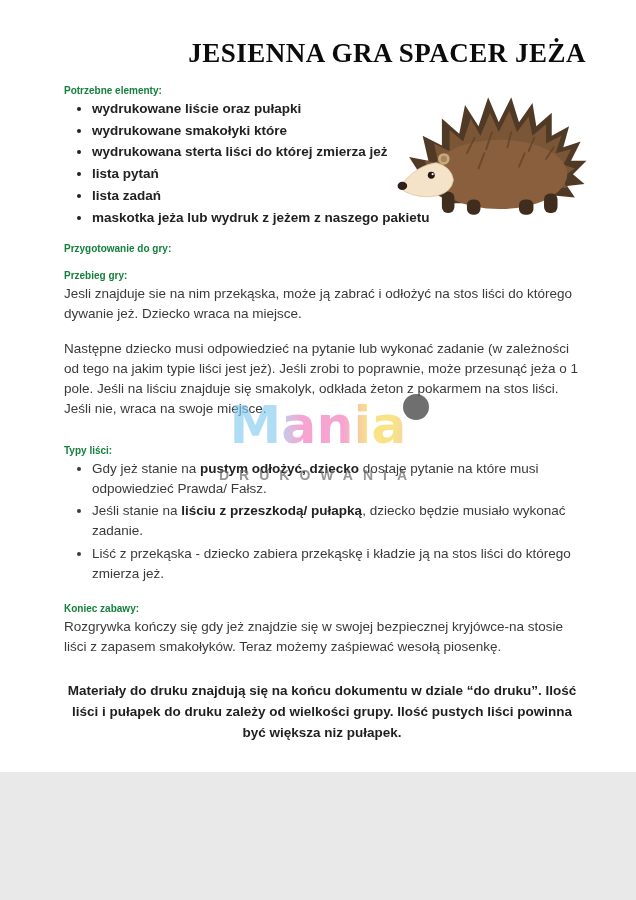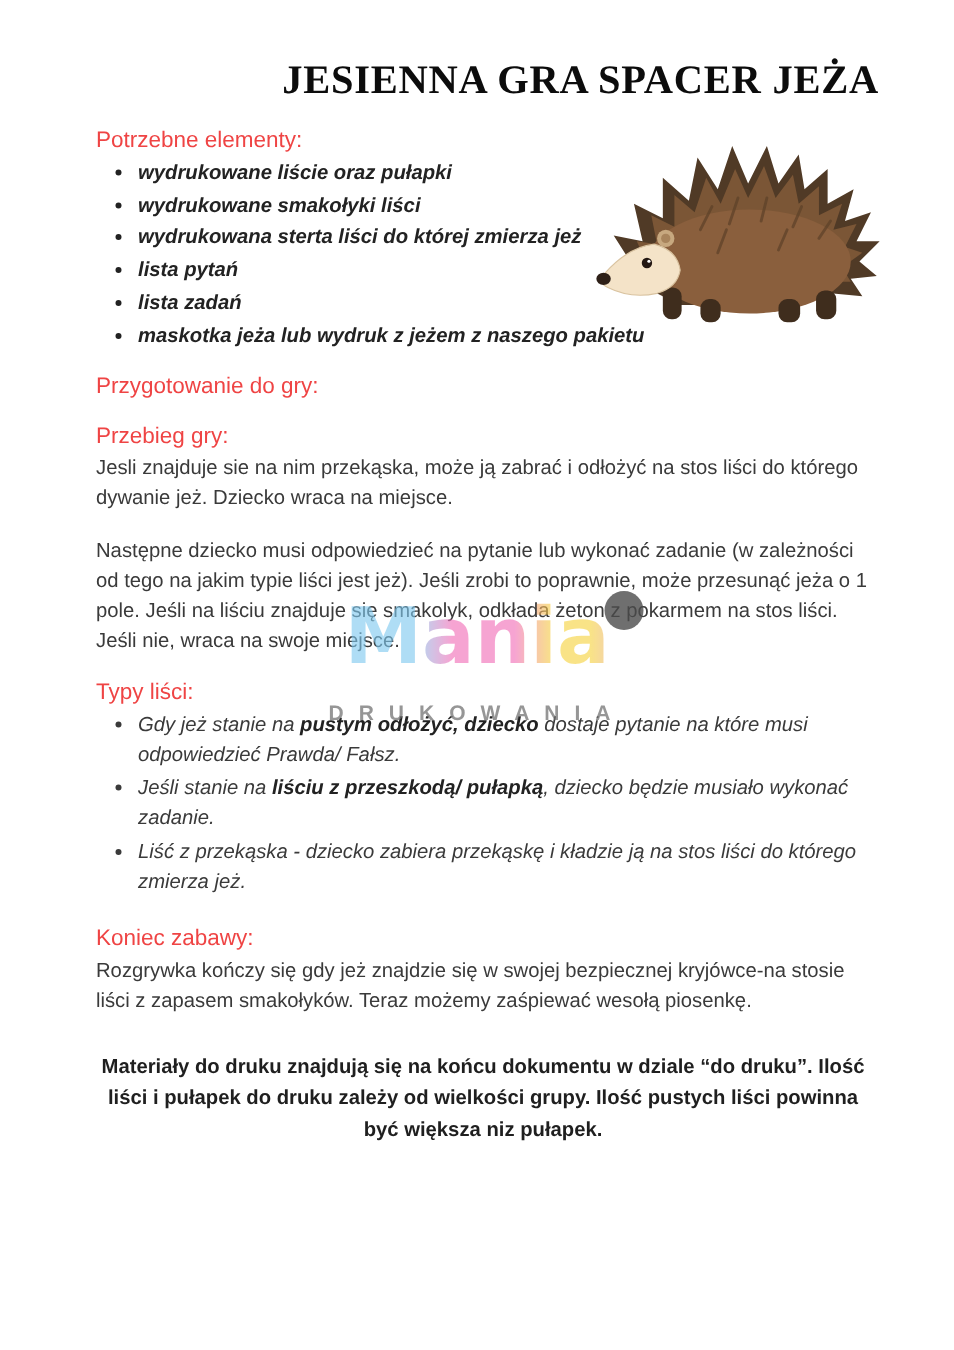--- a/index.html
+++ b/index.html
@@ -1,18 +1,18 @@
 <!DOCTYPE html>
 <html lang="pl"><head>
 <meta charset="utf-8">
 <style>
   html,body{margin:0;padding:0;background:#e9e9e9;}
   .page{
     position:relative;
-    width:636px;height:900px;
+    width:636px;height:772px;
     background:#ffffff;
     overflow:hidden;
     font-family:"Liberation Sans",sans-serif;
     color:#3a3a3a;
     box-sizing:border-box;
   }
   .page-title{
     margin:38px 50px 6px 0;
     text-align:right;
     font-family:"Liberation Serif",serif;
@@ -21,32 +21,32 @@
     letter-spacing:0.5px;
     color:#0c0c0c;
   }
   .content{
     position:relative;
     padding:0 56px 0 64px;
     z-index:1;
   }
   .section-heading{
     margin:16px 0 3px 0;
-    font-size:15px;
-    font-weight:400;
-    color:#ef4444;
+    font-size:10px;
+    font-weight:700;
+    color:#15803d;
   }
   .body-text{
     margin:0 0 4px 0;
     font-size:13.5px;
     line-height:1.48;
   }
   .pre-line{white-space:pre-line;}
   .para-gap{margin-bottom:15px;}
-  ul{margin:2px 0 6px 0;padding-left:28px;font-style:italic;}
+  ul{margin:2px 0 6px 0;padding-left:28px;}
   li{font-size:13.5px;line-height:1.46;margin:2px 0;}
   .bold-list li{font-weight:700;color:#222;}
   .leaf-list li{margin:3px 0;}
   .leaf-list strong{font-weight:700;color:#222;}
   .footer-note{
     margin:24px 2px 0 2px;
     text-align:center;
     font-weight:700;
     font-size:13.5px;
     line-height:1.55;
@@ -148,40 +148,40 @@
       <circle cx="48.4" cy="87.8" r="1.1" fill="#ffffff"></circle>
     </svg>
   </div>
 
   <div class="content">
 
     <section>
       <h2 class="section-heading">Potrzebne elementy:</h2>
       <ul class="bold-list">
         <li>wydrukowane liście oraz pułapki</li>
-        <li>wydrukowane smakołyki liści</li>
+        <li>wydrukowane smakołyki które</li>
         <li>wydrukowana sterta liści do której zmierza jeż</li>
         <li>lista pytań</li>
         <li>lista zadań</li>
         <li>maskotka jeża lub wydruk z jeżem z naszego pakietu</li>
       </ul>
     </section>
 
     <section>
       <h2 class="section-heading">Przygotowanie do gry:</h2>
     </section>
 
     <section>
       <h2 class="section-heading">Przebieg gry:</h2>
       <p class="body-text para-gap">Jesli znajduje sie na nim przekąska, może ją zabrać i odłożyć na stos liści do którego dywanie jeż. Dziecko wraca na miejsce.</p>
       <p class="body-text">Następne dziecko musi odpowiedzieć na pytanie lub wykonać zadanie (w zależności od tego na jakim typie liści jest jeż). Jeśli zrobi to poprawnie, może przesunąć jeża o 1 pole. Jeśli  na  liściu znajduje się smakolyk, odkłada żeton z pokarmem na stos liści. Jeśli nie, wraca na swoje miejsce.</p>
     </section>
 
     <section>
-      <h2 class="section-heading" style="margin-top:16px">Typy liści:</h2>
+      <h2 class="section-heading" style="margin-top:26px">Typy liści:</h2>
       <ul class="leaf-list">
         <li><span>Gdy jeż stanie na </span><strong>pustym odłożyć, dziecko</strong><span> dostaje pytanie na które musi odpowiedzieć Prawda/ Fałsz.</span></li>
         <li><span>Jeśli stanie na </span><strong>liściu z przeszkodą/ pułapką</strong><span>, dziecko będzie musiało wykonać zadanie.</span></li>
         <li><span>Liść z przekąska - dziecko zabiera przekąskę i kładzie ją na stos liści do którego zmierza jeż.</span><strong></strong><span></span></li>
       </ul>
     </section>
 
     <section>
       <h2 class="section-heading" style="margin-top:20px">Koniec zabawy:</h2>
       <p class="body-text">Rozgrywka kończy się gdy jeż znajdzie się w swojej bezpiecznej kryjówce-na stosie liści z zapasem smakołyków. Teraz możemy zaśpiewać wesołą piosenkę.</p>

